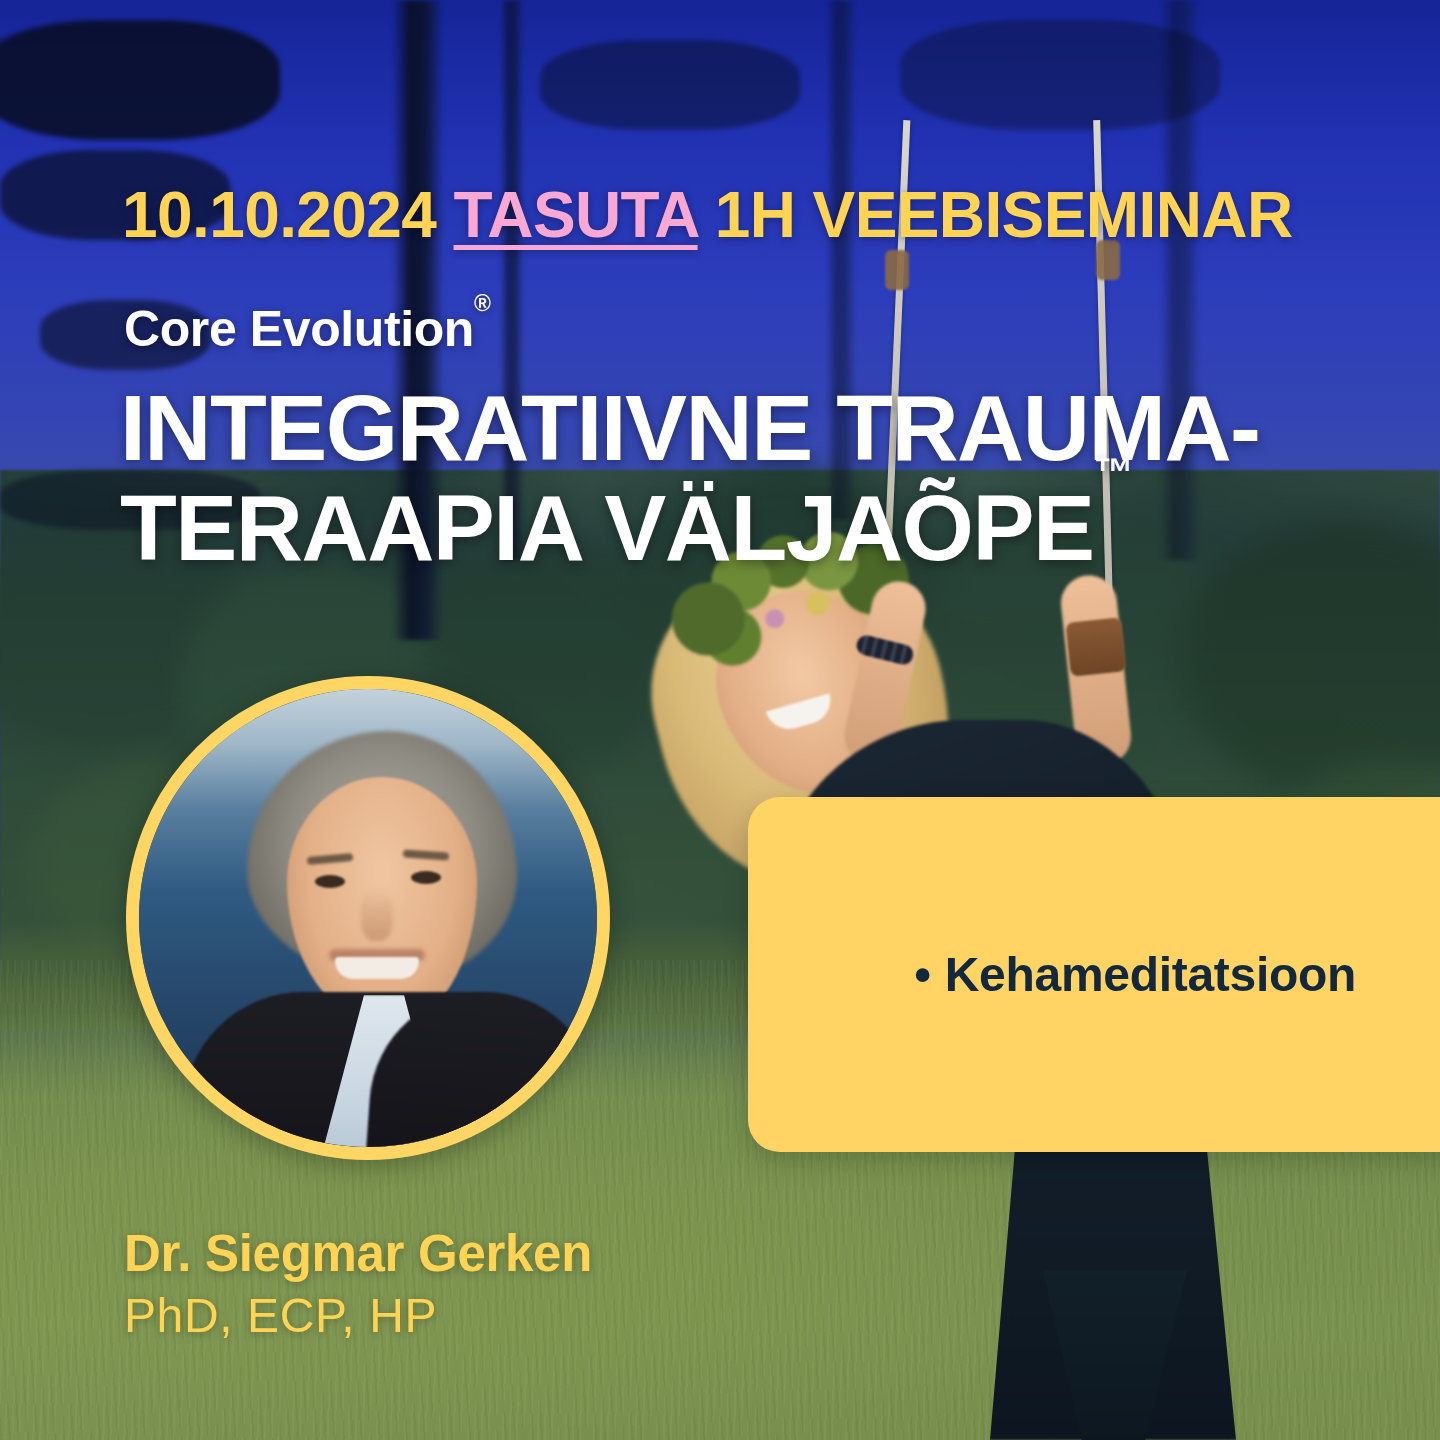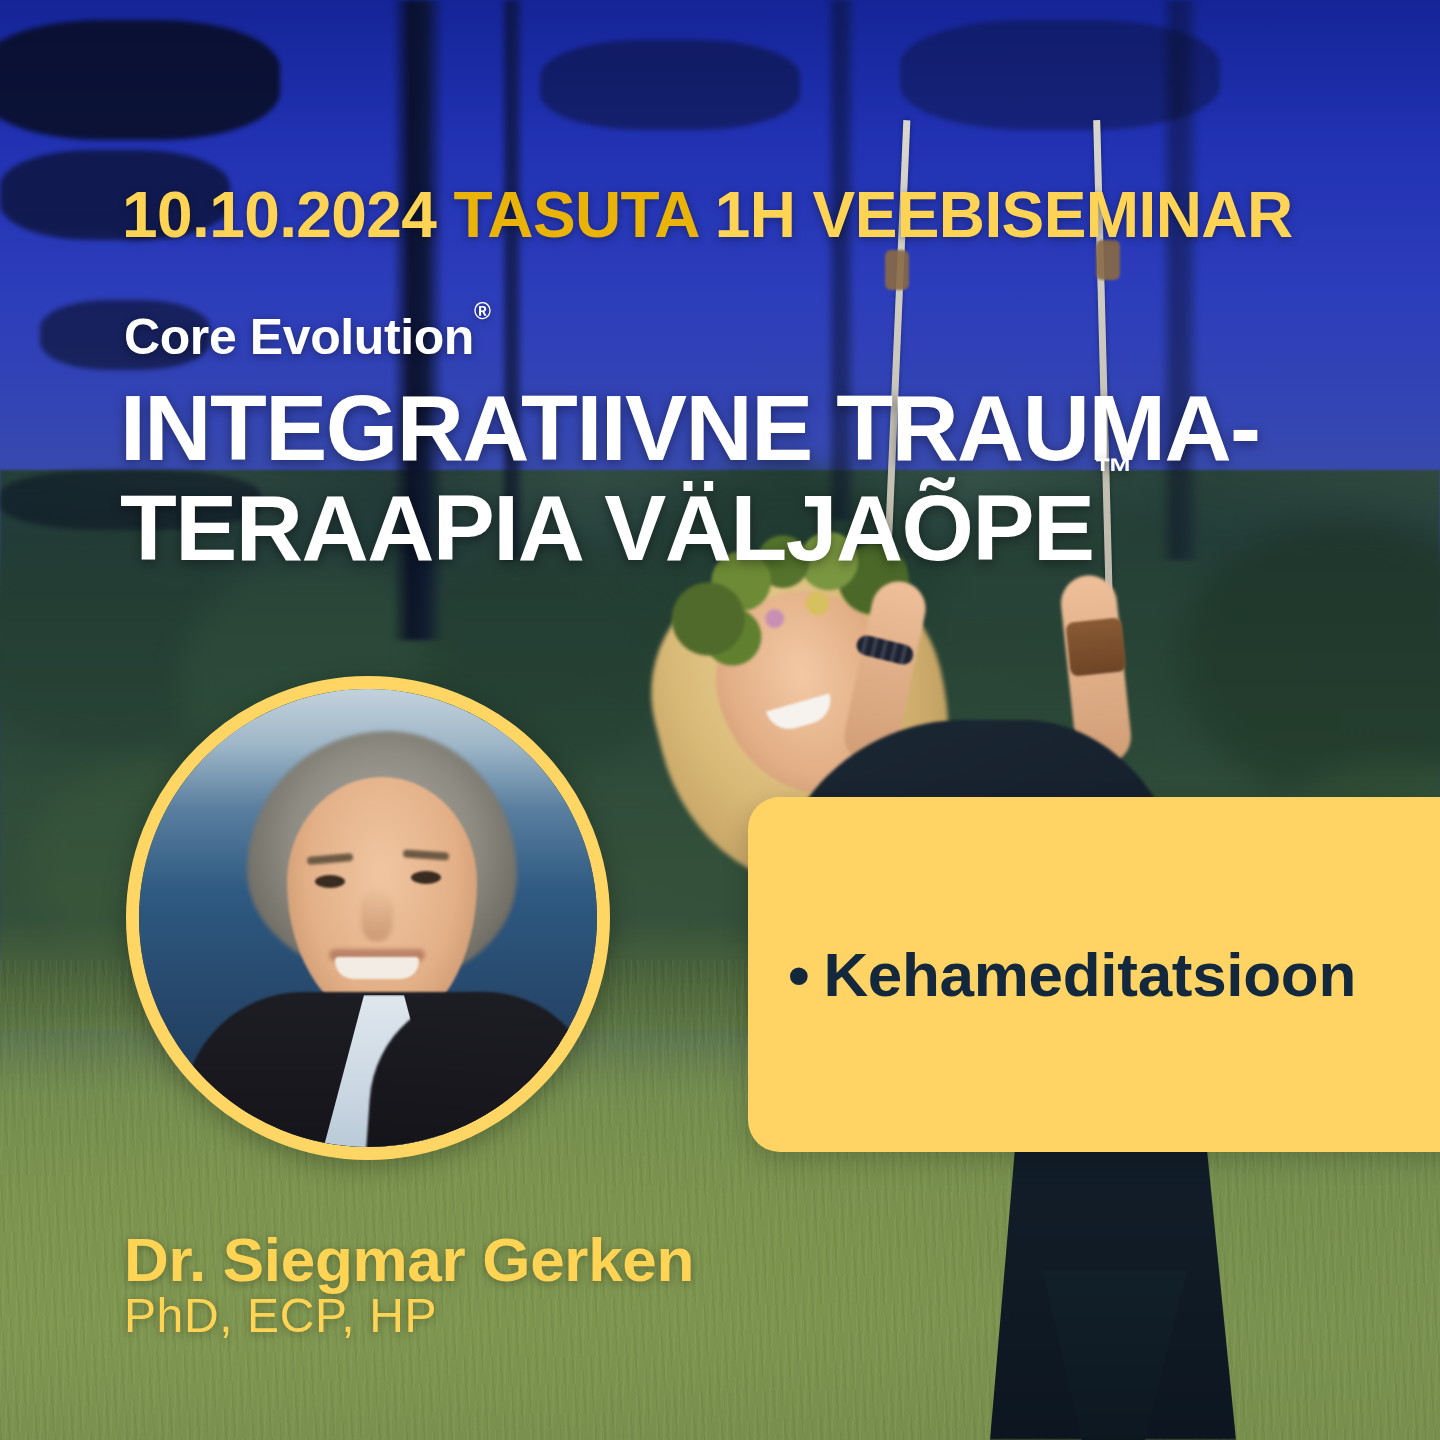--- a/index.html
+++ b/index.html
@@ -225,27 +225,28 @@
     position: absolute;
     left: 122px; top: 178px;
     font-size: 64px;
     font-weight: 700;
     letter-spacing: -0.6px;
     color: #ffd455;
     text-shadow: 0 2px 8px rgba(0,0,0,.35);
     white-space: nowrap;
   }
   .eventline .free {
-    color: #eab308;
+    color: #f9a8d4;
+    text-decoration: underline;
     text-decoration-thickness: 5px;
     text-underline-offset: 8px;
   }
   .brand {
     position: absolute;
-    left: 124px; top: 308px;
+    left: 124px; top: 300px;
     font-size: 50px;
     font-weight: 700;
     color: #ffffff;
     letter-spacing: -0.4px;
     text-shadow: 0 2px 9px rgba(0,0,0,.38);
     white-space: nowrap;
   }
   .brand sup { font-size: 23px; top: -.75em; position: relative; font-weight: 600; }
   .headline {
     position: absolute;
@@ -342,34 +343,34 @@
     box-shadow: 0 8px 26px rgba(0,0,0,.18);
     display: flex;
     flex-direction: column;
     justify-content: center;
     align-items: flex-end;
     padding-right: 152px;
     box-sizing: border-box;
     gap: 16px;
   }
   .card .bullet {
-    font-size: 62px;
+    font-size: 48px;
     font-weight: 700;
     color: #13283c;
     letter-spacing: -0.3px;
     white-space: nowrap;
     line-height: 1.32;
   }
   .card .bullet .dot { margin-right: 14px; }
 
   
   .speaker-name {
     position: absolute;
     left: 124px; top: 1224px;
-    font-size: 62px;
+    font-size: 51px;
     font-weight: 700;
     color: #ffd455;
     letter-spacing: -0.3px;
     text-shadow: 0 2px 8px rgba(0,0,0,.28);
     white-space: nowrap;
   }
   .speaker-cred {
     position: absolute;
     left: 124px; top: 1288px;
     font-size: 48px;

